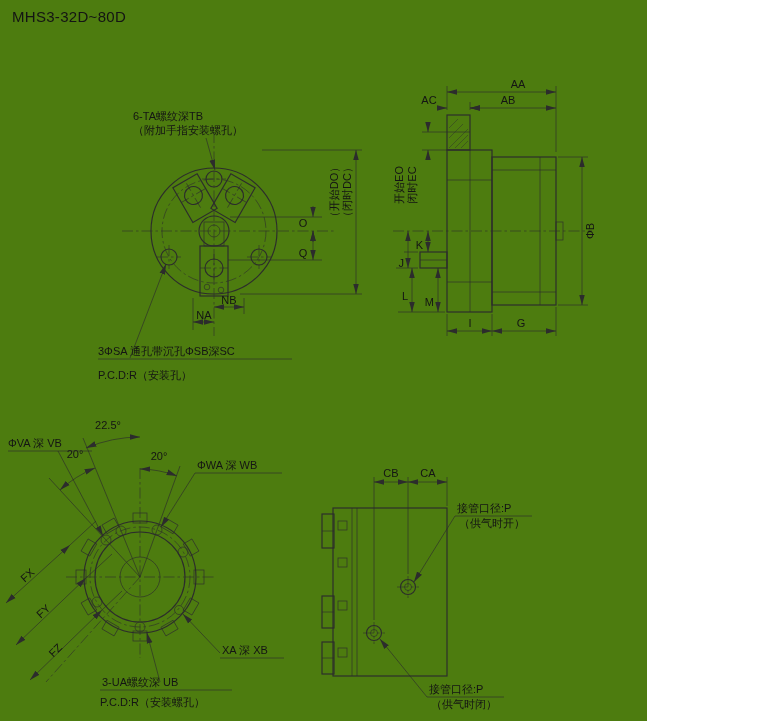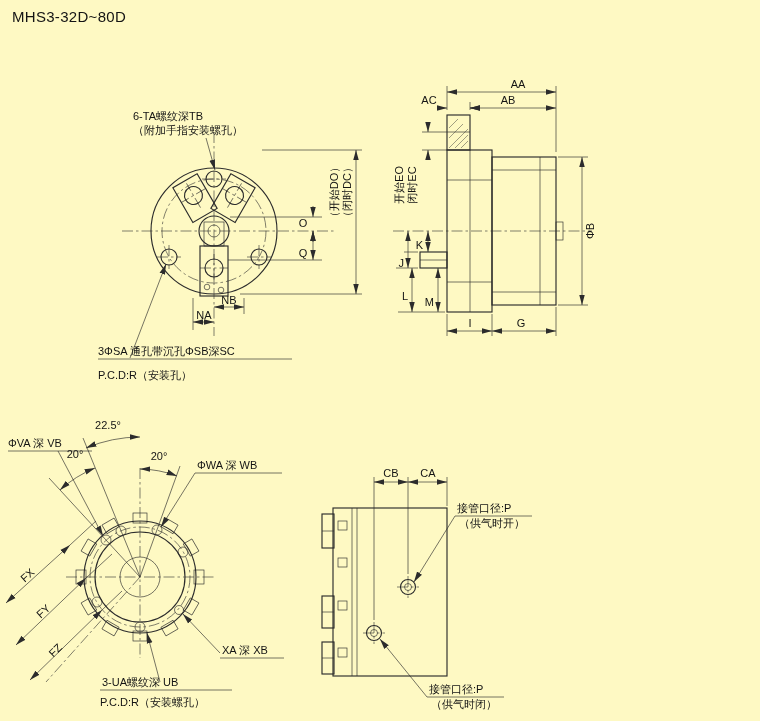--- a/index.html
+++ b/index.html
@@ -1,16 +1,16 @@
 <!DOCTYPE html>
 <html><head>
 <meta charset="utf-8">
 <style>
   html,body{margin:0;padding:0;background:#fff;}
-  .sheet{position:relative;width:760px;height:721px;background:#fef9c3;overflow:hidden;}
+  .sheet{position:relative;width:647px;height:721px;background:#4d7c0f;overflow:hidden;}
   svg{position:absolute;left:0;top:0;}
   text{font-family:"Liberation Sans","DejaVu Sans",sans-serif;font-size:11px;fill:#141414;}
   .ttl{font-size:15px;letter-spacing:.3px;}
   .ol{stroke:#2c2c2c;stroke-width:1.15;fill:none;stroke-linecap:square;}
   .tl{stroke:#2c2c2c;stroke-width:0.65;fill:none;}
   .hl{stroke:#2c2c2c;stroke-width:0.45;fill:none;}
   .cl{stroke:#2c2c2c;stroke-width:0.6;fill:none;stroke-dasharray:11 3 2.5 3;}
   .dim{stroke:#2c2c2c;stroke-width:0.65;fill:none;marker-start:url(#arw);marker-end:url(#arw);}
   .ldr{stroke:#2c2c2c;stroke-width:0.65;fill:none;marker-end:url(#arw);}
 </style>

